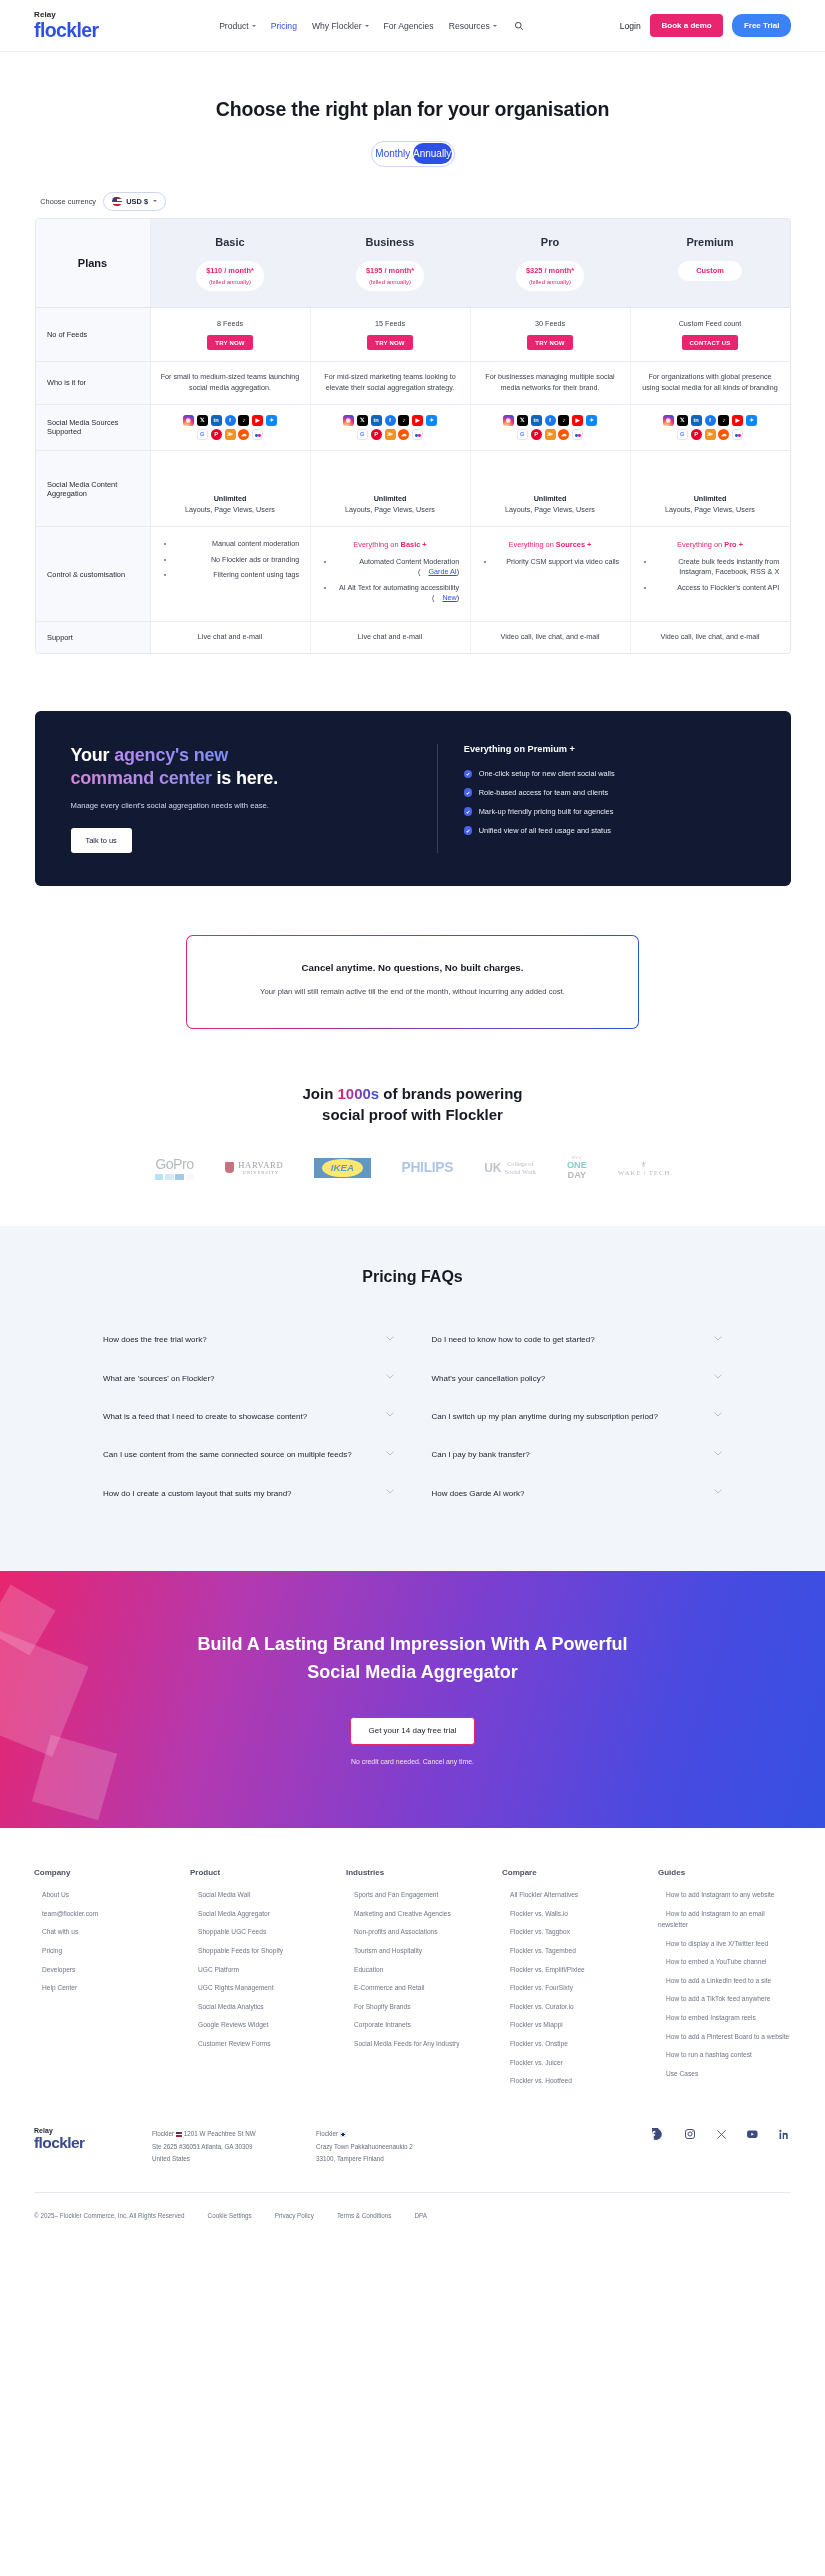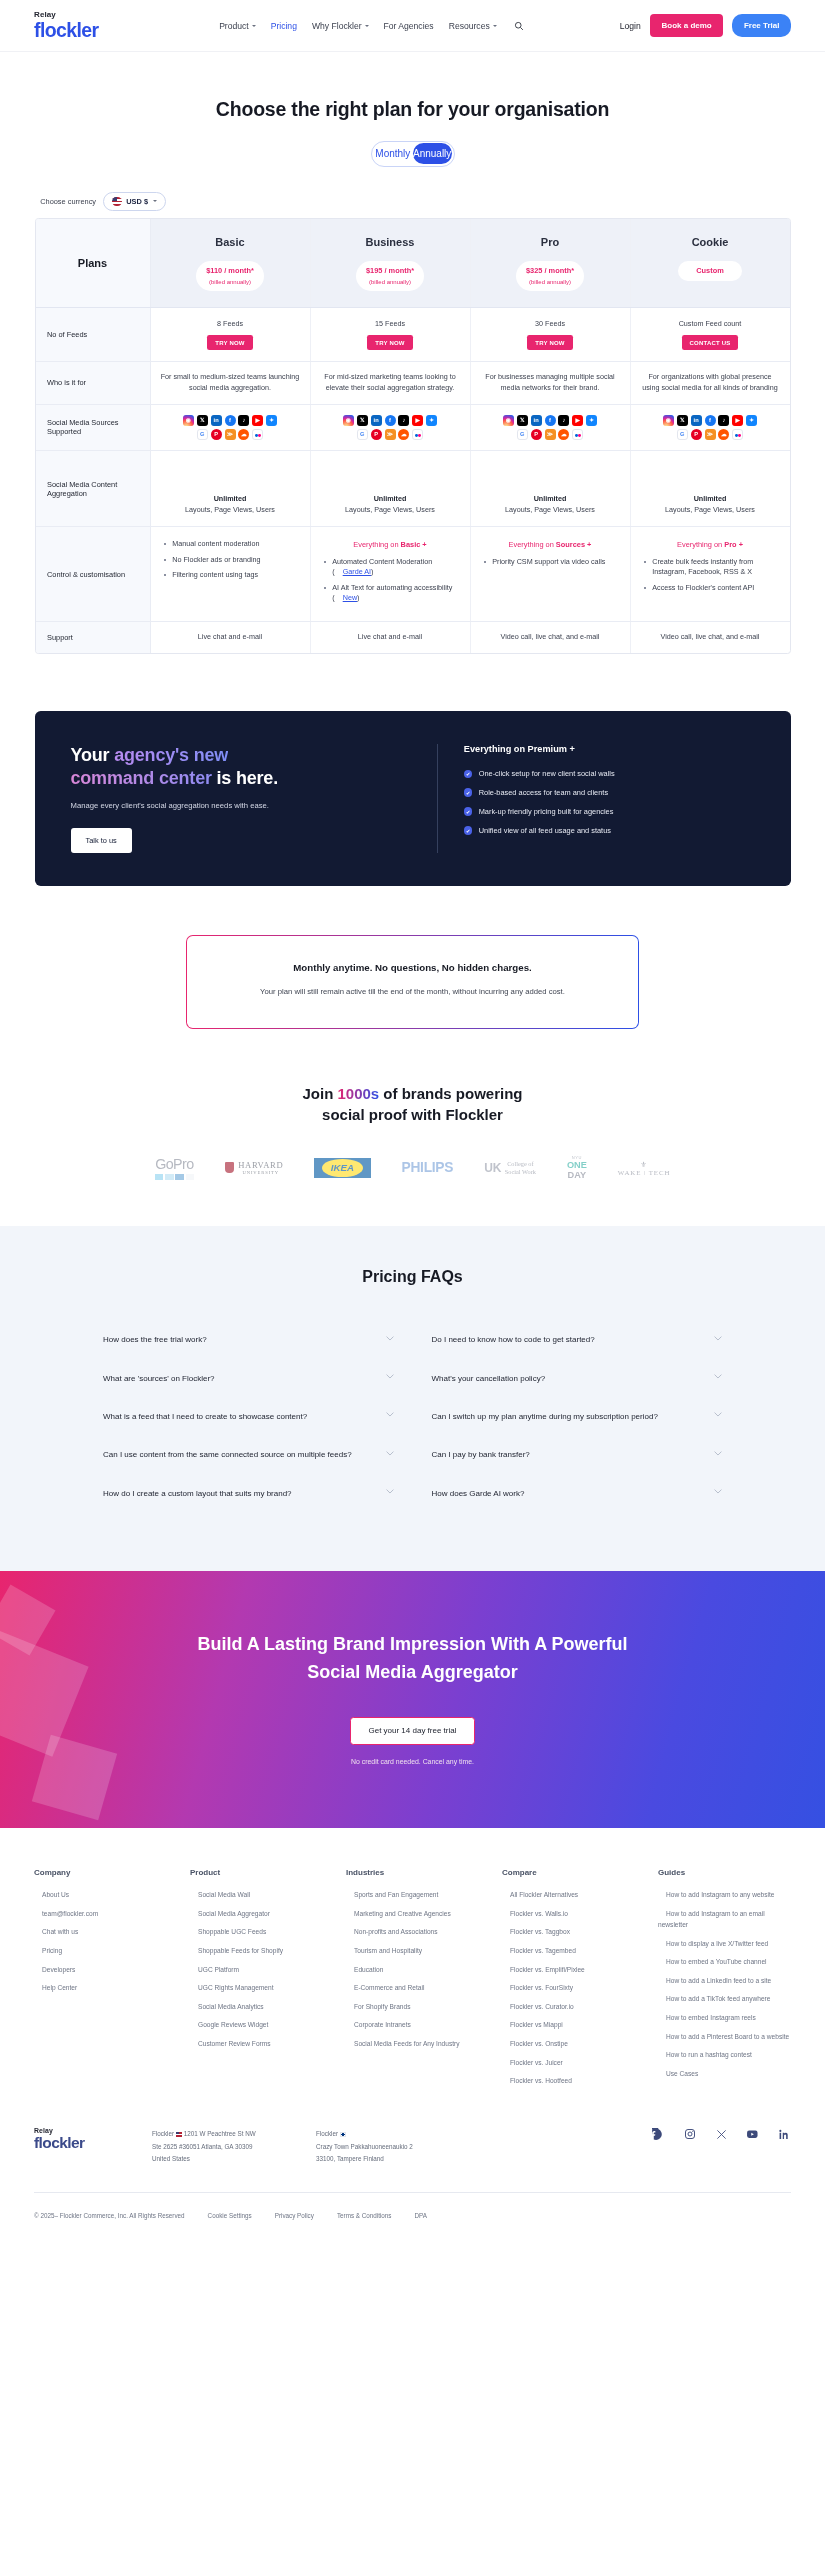--- a/index.html
+++ b/index.html
@@ -146,21 +146,21 @@
   .si-flickr::before{content:"";position:absolute;left:1.7px;top:4px;width:2.9px;height:2.9px;border-radius:50%;background:#0063dc;}
   .si-flickr::after{content:"";position:absolute;right:1.7px;top:4px;width:2.9px;height:2.9px;border-radius:50%;background:#ff0084;}
 
   
   .agg-title { font-weight: 700; color: #242833; font-size: 7.2px; margin-top: 32px; }
   .agg-sub { font-size: 7.2px; color: #3a3f4d; margin-top: 1.1px; }
 
   
   .ctrl-head { font-size: 7.4px; color: #e8256e; text-align: center; margin-bottom: 6.9px; }
   .ctrl-head b { font-weight: 700; }
-  .ctrl-list { list-style: none; text-align: left; padding-left: 2.3px; }
+  .ctrl-list { list-style: none; text-align: right; padding-left: 2.3px; }
   .ctrl-list li {
     position: relative; padding-left: 9.2px; margin-bottom: 5.2px; font-size: 7.2px;
     line-height: 1.45; color: #3a3f4d;
   }
   .ctrl-list li::before {
     content: ""; position: absolute; left: 1.1px; top: 4px; width: 2px; height: 2px;
     background: #8b90a0;
   }
   .ctrl-list a { color: #2d50e6; text-decoration: underline; }
   .pt-row-ctrl .pt-cell { padding: 11.5px 10.3px; vertical-align: top; }
@@ -372,21 +372,21 @@
       </div>
     </div>
     <div class="pt-cell pt-col">
       <div class="plan-name">Pro</div>
       <div class="price-pill">
         <div class="price-main">$325 / month*</div>
         <div class="price-sub">(billed annually)</div>
       </div>
     </div>
     <div class="pt-cell pt-col">
-      <div class="plan-name">Cookie</div>
+      <div class="plan-name">Premium</div>
       <div class="price-pill">
         <div class="price-main">Custom</div>
       </div>
     </div>
   </div>
 
   <div class="pt-row">
     <div class="pt-label">No of Feeds</div>
     <div class="pt-cell pt-col">
       <div class="feed-count">8 Feeds</div>
@@ -580,21 +580,21 @@
           <span class="chk">✔</span>
           <span>Unified view of all feed usage and status</span>
         </li>
     </ul>
   </div>
 </section>
 
 <div class="cancel-wrap">
   <div class="cancel-box">
     <div class="cancel-inner">
-      <div class="cancel-title">Monthly anytime. No questions, No hidden charges.</div>
+      <div class="cancel-title">Cancel anytime. No questions, No built charges.</div>
       <div class="cancel-sub">Your plan will still remain active till the end of the month, without incurring any added cost.</div>
     </div>
   </div>
 </div>
 
 <section class="brands">
   <h2>
     <span>Join </span><span class="hl">1000s</span><span> of brands powering</span><br>
     <span>social proof with Flockler</span>
   </h2>

